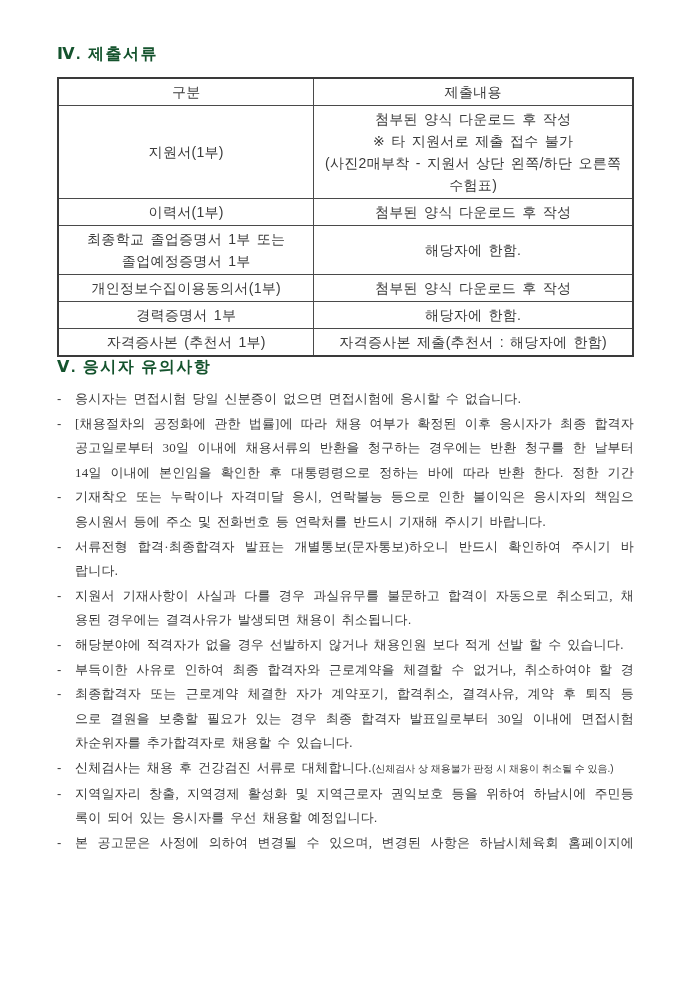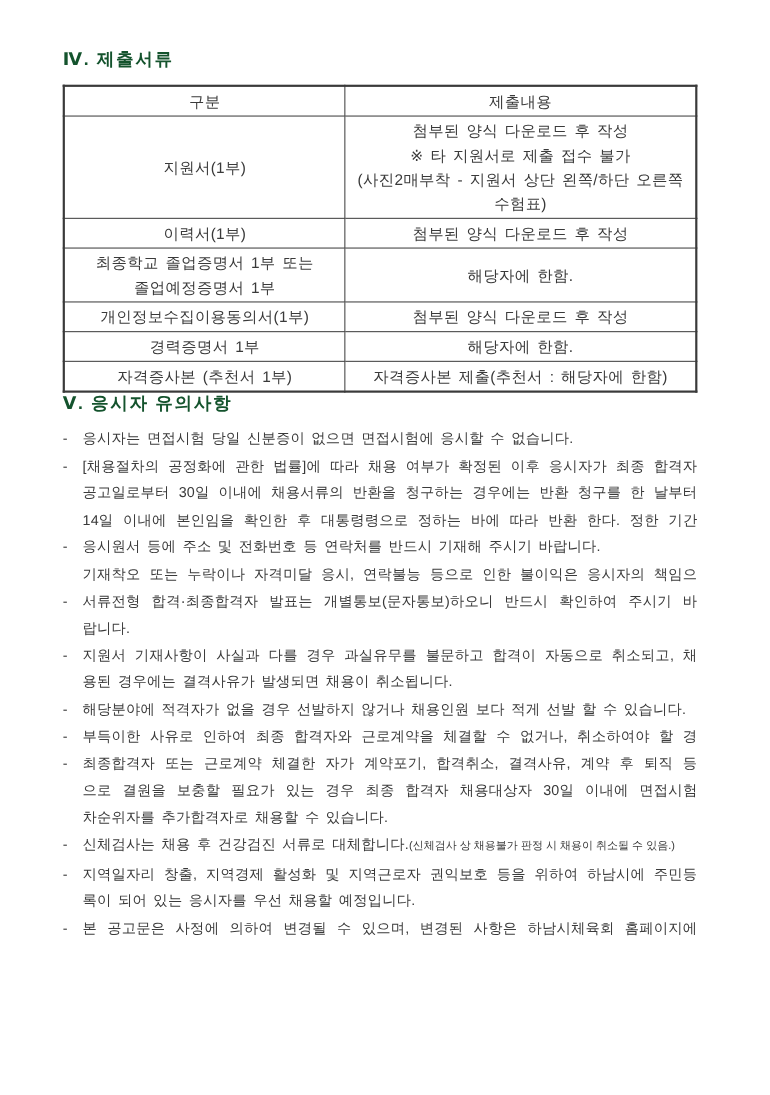--- a/index.html
+++ b/index.html
@@ -39,21 +39,21 @@
   }
   .doc-table .col-cat { width:44.5%; }
   .doc-table .col-con { width:55.5%; }
   .doc-table .cell-line { line-height:22px; }
   .sec2-title { }
   .notes { margin-top:9px; font-size:13px; letter-spacing:0.2px; word-spacing:2px; }
   .note { display:flex; }
   .marker { flex:0 0 18px; width:18px; line-height:24.6px; }
   .content { flex:1; min-width:0; }
   .ln { line-height:24.6px; text-align:justify; }
-  .st { text-align-last:justify; }
+  .st { text-align-last:justify;font-family:Liberation Serif, serif; }
   .small { font-size:10px; letter-spacing:0; word-spacing:0; }
 </style>
 </head>
 <body>
 
 <div class="page">
 
   <div class="sec-title">Ⅳ. 제출서류</div>
 
   <table class="doc-table">
@@ -140,22 +140,22 @@
       <div class="content">
         <div class="ln st">[채용절차의 공정화에 관한 법률]에 따라 채용 여부가 확정된 이후 응시자가 최종 합격자</div>
         <div class="ln st">공고일로부터 30일 이내에 채용서류의 반환을 청구하는 경우에는 반환 청구를 한 날부터</div>
         <div class="ln st">14일 이내에 본인임을 확인한 후 대통령령으로 정하는 바에 따라 반환 한다. 정한 기간</div>
       </div>
     </div>
 
     <div class="note">
       <span class="marker">-</span>
       <div class="content">
+        <div class="ln st">기재착오 또는 누락이나 자격미달 응시, 연락불능 등으로 인한 불이익은 응시자의 책임으</div>
         <div class="ln">응시원서 등에 주소 및 전화번호 등 연락처를 반드시 기재해 주시기 바랍니다.</div>
-        <div class="ln st">기재착오 또는 누락이나 자격미달 응시, 연락불능 등으로 인한 불이익은 응시자의 책임으</div>
       </div>
     </div>
 
     <div class="note">
       <span class="marker">-</span>
       <div class="content">
         <div class="ln st">서류전형 합격·최종합격자 발표는 개별통보(문자통보)하오니 반드시 확인하여 주시기 바</div>
         <div class="ln">랍니다.</div>
       </div>
     </div>
@@ -179,21 +179,21 @@
       <span class="marker">-</span>
       <div class="content">
         <div class="ln st">부득이한 사유로 인하여 최종 합격자와 근로계약을 체결할 수 없거나, 취소하여야 할 경</div>
       </div>
     </div>
 
     <div class="note">
       <span class="marker">-</span>
       <div class="content">
         <div class="ln st">최종합격자 또는 근로계약 체결한 자가 계약포기, 합격취소, 결격사유, 계약 후 퇴직 등</div>
-        <div class="ln st">으로 결원을 보충할 필요가 있는 경우 최종 합격자 채용대상자 30일 이내에 면접시험</div>
+        <div class="ln st">으로 결원을 보충할 필요가 있는 경우 최종 합격자 발표일로부터 30일 이내에 면접시험</div>
         <div class="ln">차순위자를 추가합격자로 채용할 수 있습니다.</div>
       </div>
     </div>
 
     <div class="note">
       <span class="marker">-</span>
       <div class="content">
         <div class="ln">
           <span>신체검사는 채용 후 건강검진 서류로 대체합니다.</span><span class="small">(신체검사 상 채용불가 판정 시 채용이 취소될 수 있음.)</span>
         </div>

